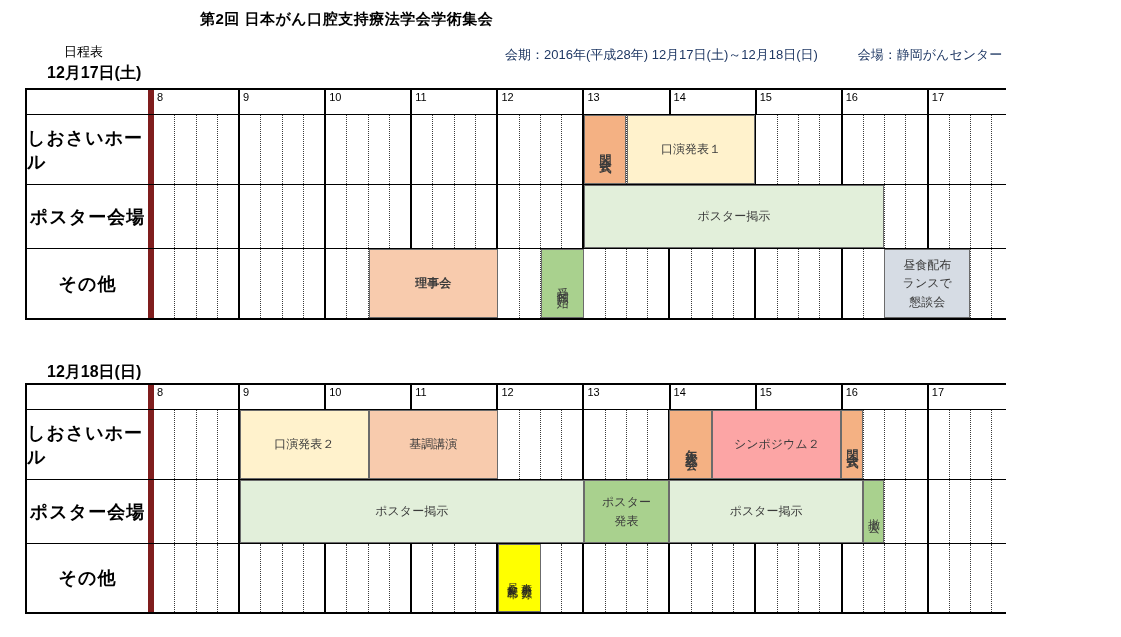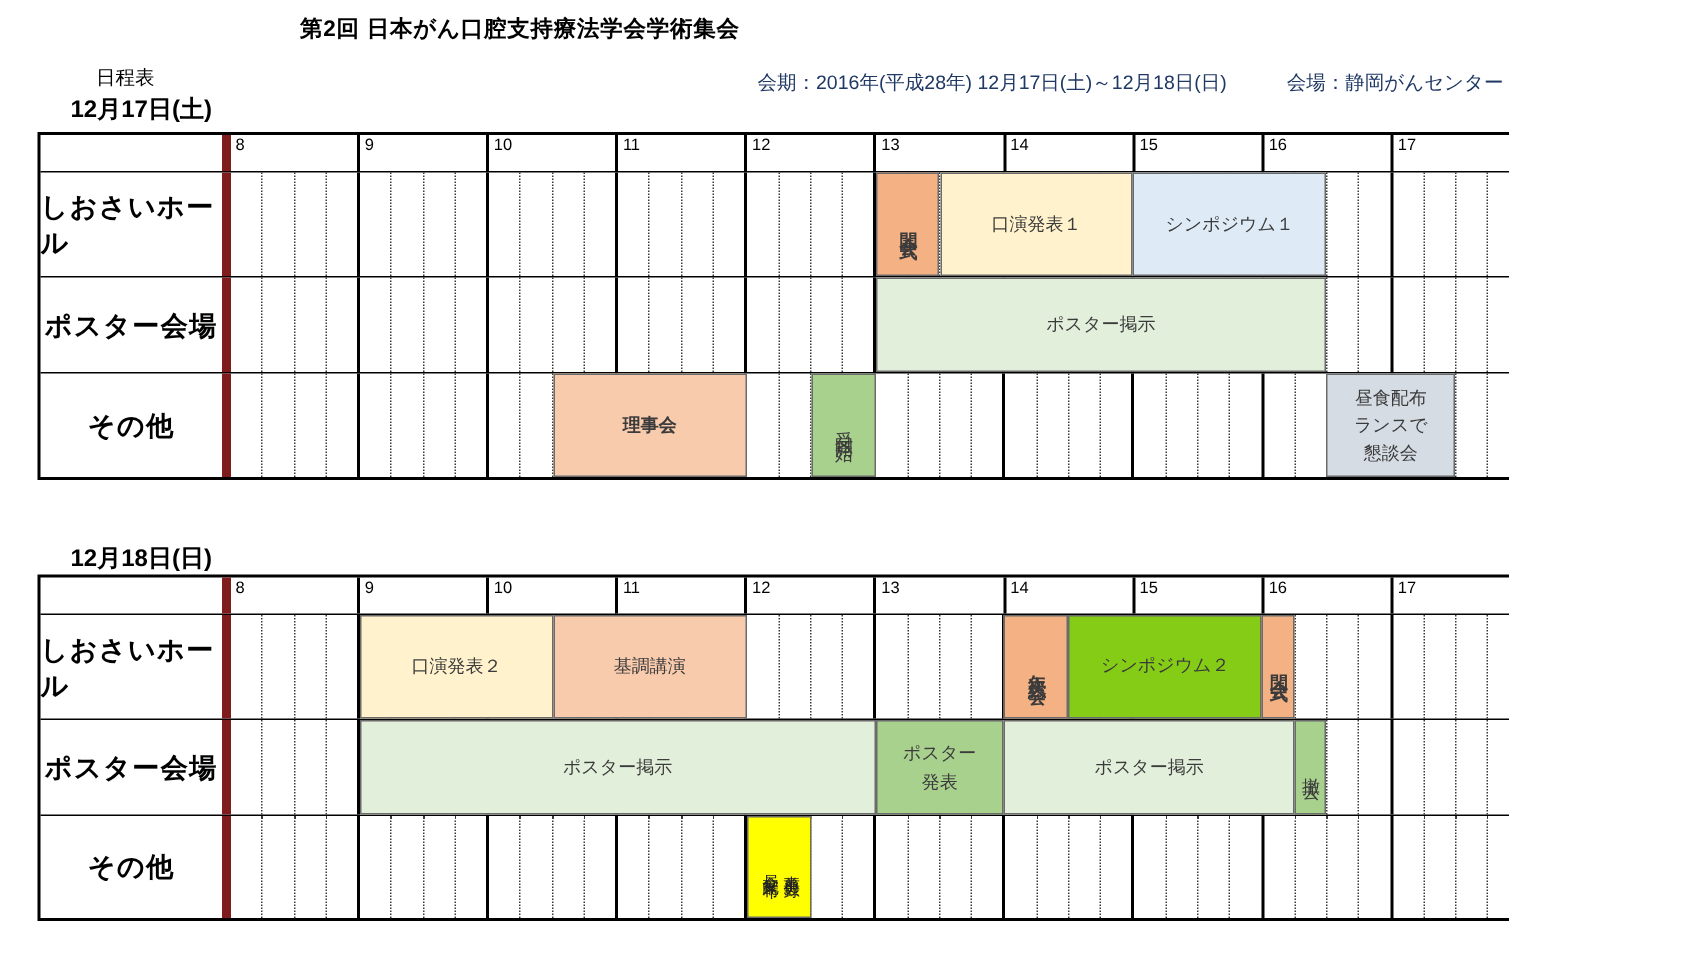--- a/index.html
+++ b/index.html
@@ -108,21 +108,20 @@
           <div class="q"></div>
           <div class="q"></div>
           <div class="q"></div>
           <div class="q hourline"></div>
           <div class="q"></div>
           <div class="q"></div>
           <div class="q"></div>
           <div class="q hourline last"></div>
           <div class="event vertical" style="left: 45.4545%; width: 4.54545%; background: rgb(244, 177, 131); font-weight: bold;">開会式</div>
           <div class="event" style="left: 50%; width: 13.6364%; background: rgb(255, 242, 204);">口演発表１</div>
-          <div class="event" style="left: 63.6364%; width: 13.6364%; background: rgb(222, 235, 247);">シンポジウム１</div>
         </div>
       </div>
       <div class="srow" style="height: 64px;">
         <div class="label-cell">ポスター会場</div>
         <div class="timeline">
           <div class="q"></div>
           <div class="q"></div>
           <div class="q"></div>
           <div class="q hourline"></div>
           <div class="q"></div>
@@ -283,21 +282,21 @@
           <div class="q"></div>
           <div class="q"></div>
           <div class="q hourline"></div>
           <div class="q"></div>
           <div class="q"></div>
           <div class="q"></div>
           <div class="q hourline last"></div>
           <div class="event" style="left: 9.09091%; width: 13.6364%; background: rgb(255, 242, 204);">口演発表２</div>
           <div class="event" style="left: 22.7273%; width: 13.6364%; background: rgb(248, 203, 173);">基調講演</div>
           <div class="event vertical" style="left: 54.5455%; width: 4.54545%; background: rgb(244, 177, 131); font-weight: bold;">年次総会</div>
-          <div class="event" style="left: 59.0909%; width: 13.6364%; background: #84cc16; font-family: Liberation Mono, monospace;">シンポジウム２</div>
+          <div class="event" style="left: 59.0909%; width: 13.6364%; background: #fca5a5;">シンポジウム２</div>
           <div class="event vertical" style="left: 72.7273%; width: 2.27273%; background: rgb(244, 177, 131); font-weight: bold;">閉会式</div>
         </div>
       </div>
       <div class="srow" style="height: 64px;">
         <div class="label-cell">ポスター会場</div>
         <div class="timeline">
           <div class="q"></div>
           <div class="q"></div>
           <div class="q"></div>
           <div class="q hourline"></div>

